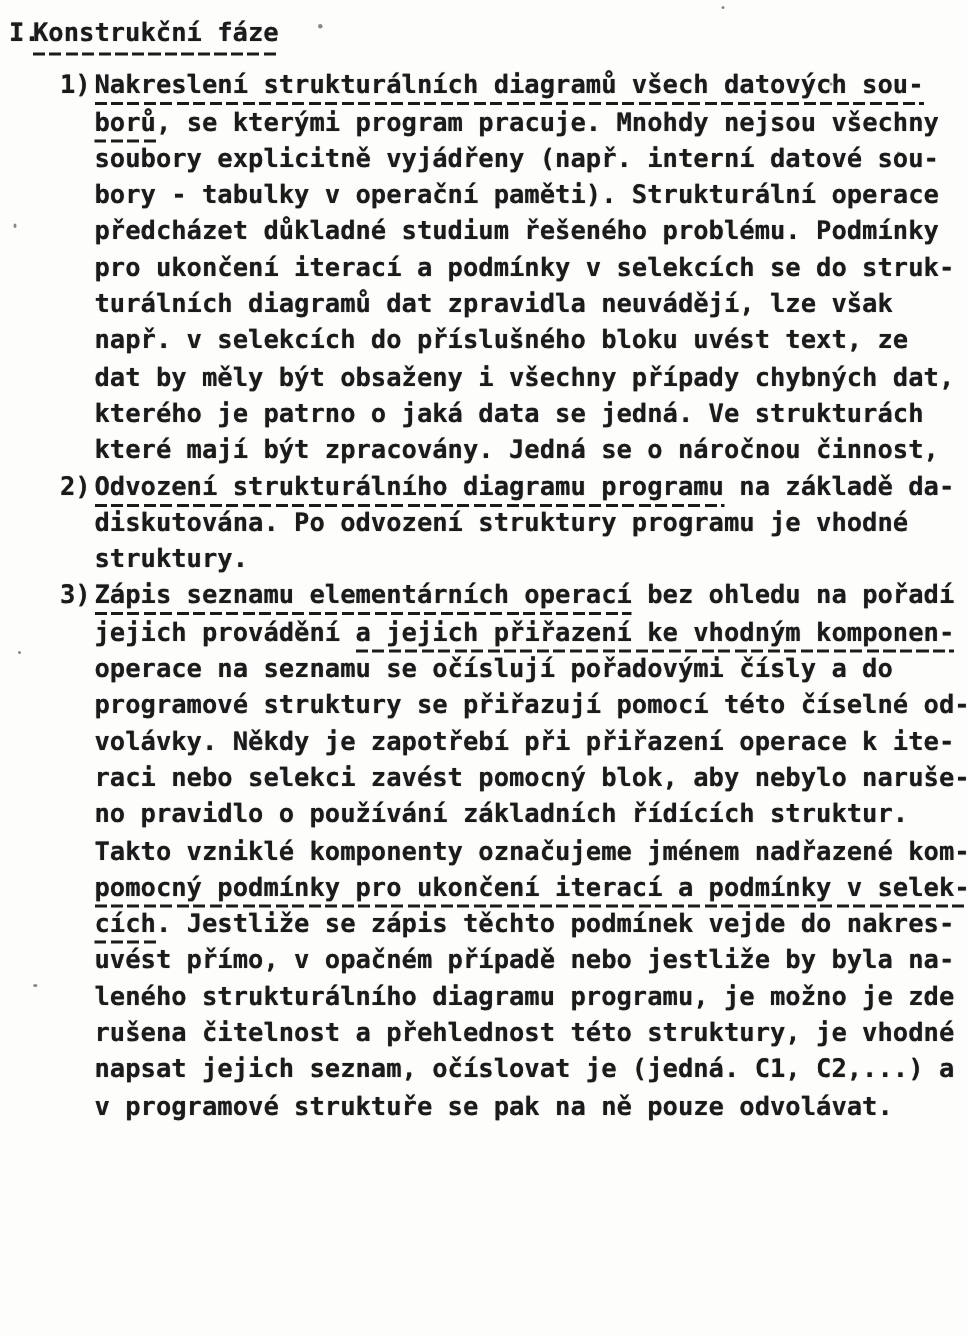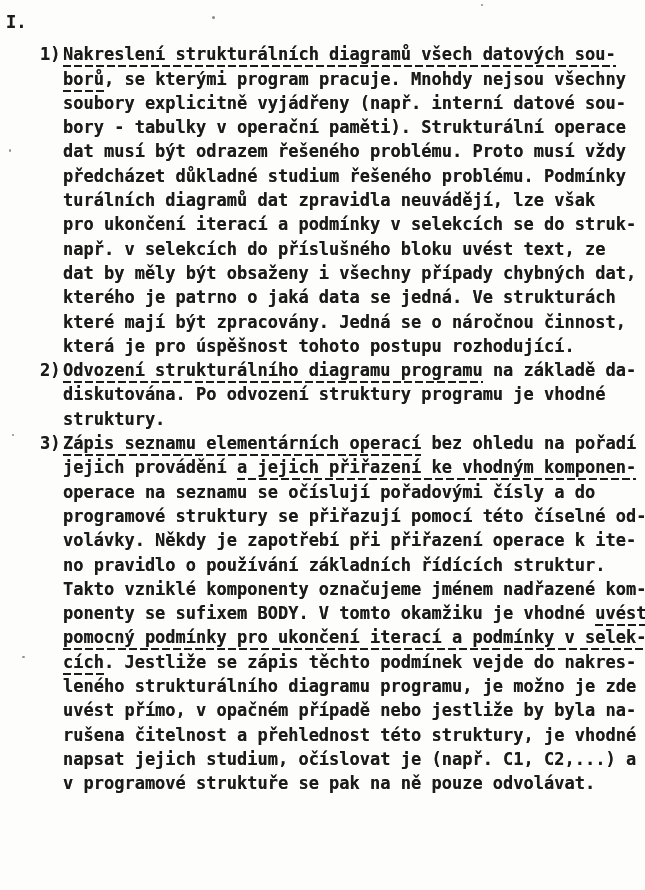--- a/index.html
+++ b/index.html
@@ -72,66 +72,65 @@
     opacity: 0.55;
   }
 </style>
 </head>
 <body>
 
 <div class="page">
 
   <div class="heading">
     <span class="marker">I.</span>
+    <span class="u">Konstrukční fáze</span>
   </div>
 
   <div class="items" id="items">
       <div class="item">
         <span class="marker">1)</span>
         <div class="item-body">
           <div class="line"><span class="u">Nakreslení strukturálních diagramů všech datových sou-</span></div>
           <div class="line"><span class="u">borů</span><span>, se kterými program pracuje. Mnohdy nejsou všechny</span></div>
           <div class="line"><span>soubory explicitně vyjádřeny (např. interní datové sou-</span></div>
           <div class="line"><span>bory - tabulky v operační paměti). Strukturální operace</span></div>
-          <div class="line"><span>dat musí být odrazem řešeného problému. Proto musí vždy</span></div>
           <div class="line"><span>předcházet důkladné studium řešeného problému. Podmínky</span></div>
+          <div class="line"><span>pro ukončení iterací a podmínky v selekcích se do struk-</span></div>
           <div class="line"><span>turálních diagramů dat zpravidla neuvádějí, lze však</span></div>
-          <div class="line"><span>pro ukončení iterací a podmínky v selekcích se do struk-</span></div>
           <div class="line"><span>např. v selekcích do příslušného bloku uvést text, ze</span></div>
           <div class="line"><span>dat by měly být obsaženy i všechny případy chybných dat,</span></div>
           <div class="line"><span>kterého je patrno o jaká data se jedná. Ve strukturách</span></div>
           <div class="line"><span>které mají být zpracovány. Jedná se o náročnou činnost,</span></div>
-          <div class="line"><span>která je pro úspěšnost tohoto postupu rozhodující.</span></div>
         </div>
       </div>
       <div class="item">
         <span class="marker">2)</span>
         <div class="item-body">
           <div class="line"><span class="u">Odvození strukturálního diagramu programu</span><span> na základě da-</span></div>
           <div class="line"><span>diskutována. Po odvození struktury programu je vhodné</span></div>
           <div class="line"><span>struktury.</span></div>
         </div>
       </div>
       <div class="item">
         <span class="marker">3)</span>
         <div class="item-body">
           <div class="line"><span class="u">Zápis seznamu elementárních operací</span><span> bez ohledu na pořadí</span></div>
           <div class="line"><span>jejich provádění </span><span class="u">a jejich přiřazení ke vhodným komponen-</span></div>
           <div class="line"><span>operace na seznamu se očíslují pořadovými čísly a do</span></div>
           <div class="line"><span>programové struktury se přiřazují pomocí této číselné od-</span></div>
           <div class="line"><span>volávky. Někdy je zapotřebí při přiřazení operace k ite-</span></div>
+          <div class="line"><span>raci nebo selekci zavést pomocný blok, aby nebylo naruše-</span></div>
           <div class="line"><span>no pravidlo o používání základních řídících struktur.</span></div>
           <div class="line"><span>Takto vzniklé komponenty označujeme jménem nadřazené kom-</span></div>
-          <div class="line"><span>ponenty se sufixem BODY. V tomto okamžiku je vhodné </span><span class="u">uvést</span></div>
           <div class="line"><span class="u">pomocný podmínky pro ukončení iterací a podmínky v selek-</span></div>
           <div class="line"><span class="u">cích</span><span>. Jestliže se zápis těchto podmínek vejde do nakres-</span></div>
+          <div class="line"><span>uvést přímo, v opačném případě nebo jestliže by byla na-</span></div>
           <div class="line"><span>leného strukturálního diagramu programu, je možno je zde</span></div>
-          <div class="line"><span>uvést přímo, v opačném případě nebo jestliže by byla na-</span></div>
           <div class="line"><span>rušena čitelnost a přehlednost této struktury, je vhodné</span></div>
-          <div class="line"><span>napsat jejich studium, očíslovat je (např. C1, C2,...) a</span></div>
+          <div class="line"><span>napsat jejich seznam, očíslovat je (jedná. C1, C2,...) a</span></div>
           <div class="line"><span>v programové struktuře se pak na ně pouze odvolávat.</span></div>
         </div>
       </div>
     </div>
 
   <div class="speck" style="left:212px; top:16px; width:3px; height:3px;"></div>
   <div class="speck" style="left:481px; top:4px; width:2px; height:2px;"></div>
   <div class="speck" style="left:553px; top:55px; width:2px; height:2px;"></div>
   <div class="speck" style="left:9px; top:149px; width:2px; height:3px;"></div>
   <div class="speck" style="left:12px; top:434px; width:2px; height:2px;"></div>

